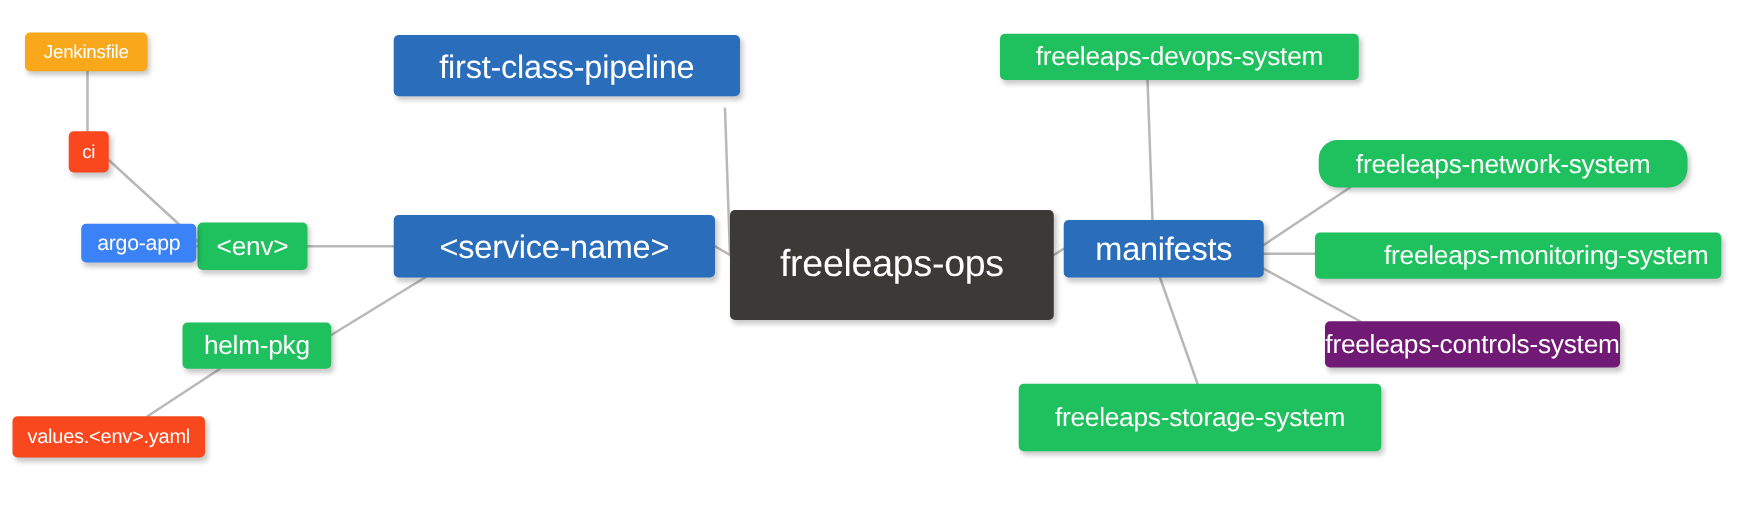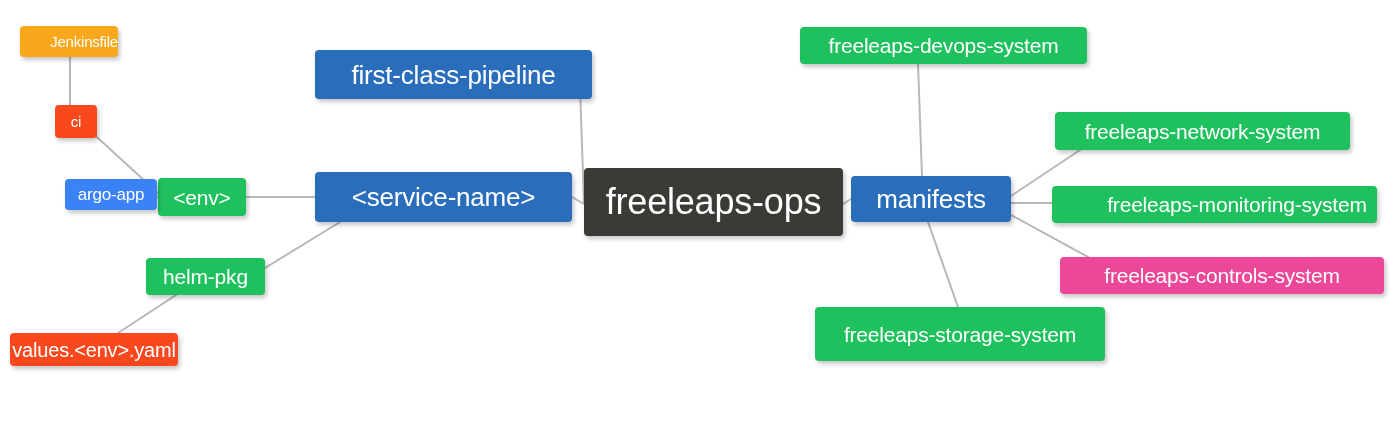--- a/index.html
+++ b/index.html
@@ -57,59 +57,59 @@
       <line x1="158" y1="197" x2="125" y2="195" stroke="#b8b8b8" stroke-width="2" stroke-linecap="round"></line>
       <line x1="70" y1="105" x2="70" y2="57" stroke="#b8b8b8" stroke-width="2" stroke-linecap="round"></line>
       <line x1="176" y1="295" x2="118" y2="333" stroke="#b8b8b8" stroke-width="2" stroke-linecap="round"></line>
       <line x1="922" y1="176" x2="918" y2="64" stroke="#b8b8b8" stroke-width="2" stroke-linecap="round"></line>
       <line x1="1011" y1="196" x2="1080" y2="150" stroke="#b8b8b8" stroke-width="2" stroke-linecap="round"></line>
       <line x1="1011" y1="203" x2="1052" y2="203" stroke="#b8b8b8" stroke-width="2" stroke-linecap="round"></line>
       <line x1="1011" y1="215" x2="1088" y2="257" stroke="#b8b8b8" stroke-width="2" stroke-linecap="round"></line>
       <line x1="928" y1="222" x2="958" y2="307" stroke="#b8b8b8" stroke-width="2" stroke-linecap="round"></line>
     </svg>
   <div id="node-layer">
-      <div class="node" style="left: 584px; top: 168px; width: 259px; height: 68px; background: rgb(60, 58, 54); font-size: 36px;">
+      <div class="node" style="left: 584px; top: 168px; width: 259px; height: 88px; background: rgb(60, 58, 54); font-size: 30px;">
         <span class="node-label">freeleaps-ops</span>
       </div>
-      <div class="node" style="left: 315px; top: 50px; width: 277px; height: 49px; background: rgb(42, 110, 187); font-size: 26px;">
+      <div class="node" style="left: 315px; top: 28px; width: 277px; height: 49px; background: rgb(42, 110, 187); font-size: 26px;">
         <span class="node-label">first-class-pipeline</span>
       </div>
       <div class="node" style="left: 315px; top: 172px; width: 257px; height: 50px; background: rgb(42, 110, 187); font-size: 26px;">
         <span class="node-label">&lt;service-name&gt;</span>
       </div>
       <div class="node" style="left: 851px; top: 176px; width: 160px; height: 46px; background: rgb(42, 110, 187); font-size: 26px;">
         <span class="node-label">manifests</span>
       </div>
       <div class="node" style="left: 158px; top: 178px; width: 88px; height: 38px; background: rgb(31, 193, 94); font-size: 21px; justify-content: center;">
         <span class="node-label">&lt;env&gt;</span>
       </div>
       <div class="node" style="left: 146px; top: 258px; width: 119px; height: 37px; background: rgb(31, 193, 94); font-size: 21px;">
         <span class="node-label">helm-pkg</span>
       </div>
-      <div class="node" style="left: 20px; top: 26px; width: 98px; height: 31px; background: rgb(249, 167, 27); font-size: 15px; justify-content: flex-end;">
+      <div class="node" style="left: 20px; top: 26px; width: 98px; height: 31px; background: rgb(249, 167, 27); font-size: 15px;">
         <span class="node-label">Jenkinsfile</span>
       </div>
-      <div class="node" style="left: 55px; top: 105px; width: 42px; height: 33px; background: rgb(249, 72, 29); font-size: 15px; text-align: right;">
+      <div class="node" style="left: 55px; top: 105px; width: 32px; height: 33px; background: rgb(249, 72, 29); font-size: 15px; text-align: right;">
         <span class="node-label">ci</span>
       </div>
       <div class="node" style="left: 33px; top: 179px; width: 92px; height: 31px; background: #3b82f6; font-size: 17px; margin-left: 32px;">
         <span class="node-label">argo-app</span>
       </div>
-      <div class="node" style="left: 10px; top: 333px; width: 168px; height: 33px; background: rgb(249, 72, 29); font-size: 20px;">
+      <div class="node" style="left: 10px; top: 333px; width: 154px; height: 33px; background: rgb(249, 72, 29); font-size: 16px;">
         <span class="node-label">values.&lt;env&gt;.yaml</span>
       </div>
       <div class="node" style="left: 800px; top: 27px; width: 287px; height: 37px; background: rgb(31, 193, 94); font-size: 21px;">
         <span class="node-label">freeleaps-devops-system</span>
       </div>
-      <div class="node" style="left: 1055px; top: 112px; width: 295px; height: 38px; background: rgb(31, 193, 94); font-size: 21px;">
+      <div class="node" style="left: 1055px; top: 112px; width: 295px; height: 38px; background: rgb(31, 193, 94); font-size: 21px; border-radius: 15px;">
         <span class="node-label">freeleaps-network-system</span>
       </div>
       <div class="node" style="left: 1052px; top: 186px; width: 325px; height: 37px; background: rgb(31, 193, 94); font-size: 21px; padding-left: 45px;">
         <span class="node-label">freeleaps-monitoring-system</span>
       </div>
-      <div class="node" style="left: 1060px; top: 257px; width: 324px; height: 37px; background: #ec4899; font-size: 21px;">
+      <div class="node" style="left: 1060px; top: 257px; width: 236px; height: 37px; background: #701a75; font-size: 21px;">
         <span class="node-label">freeleaps-controls-system</span>
       </div>
       <div class="node" style="left: 815px; top: 307px; width: 290px; height: 54px; background: rgb(31, 193, 94); font-size: 21px;">
         <span class="node-label">freeleaps-storage-system</span>
       </div>
     </div>
 </div>
 
 </body></html>

